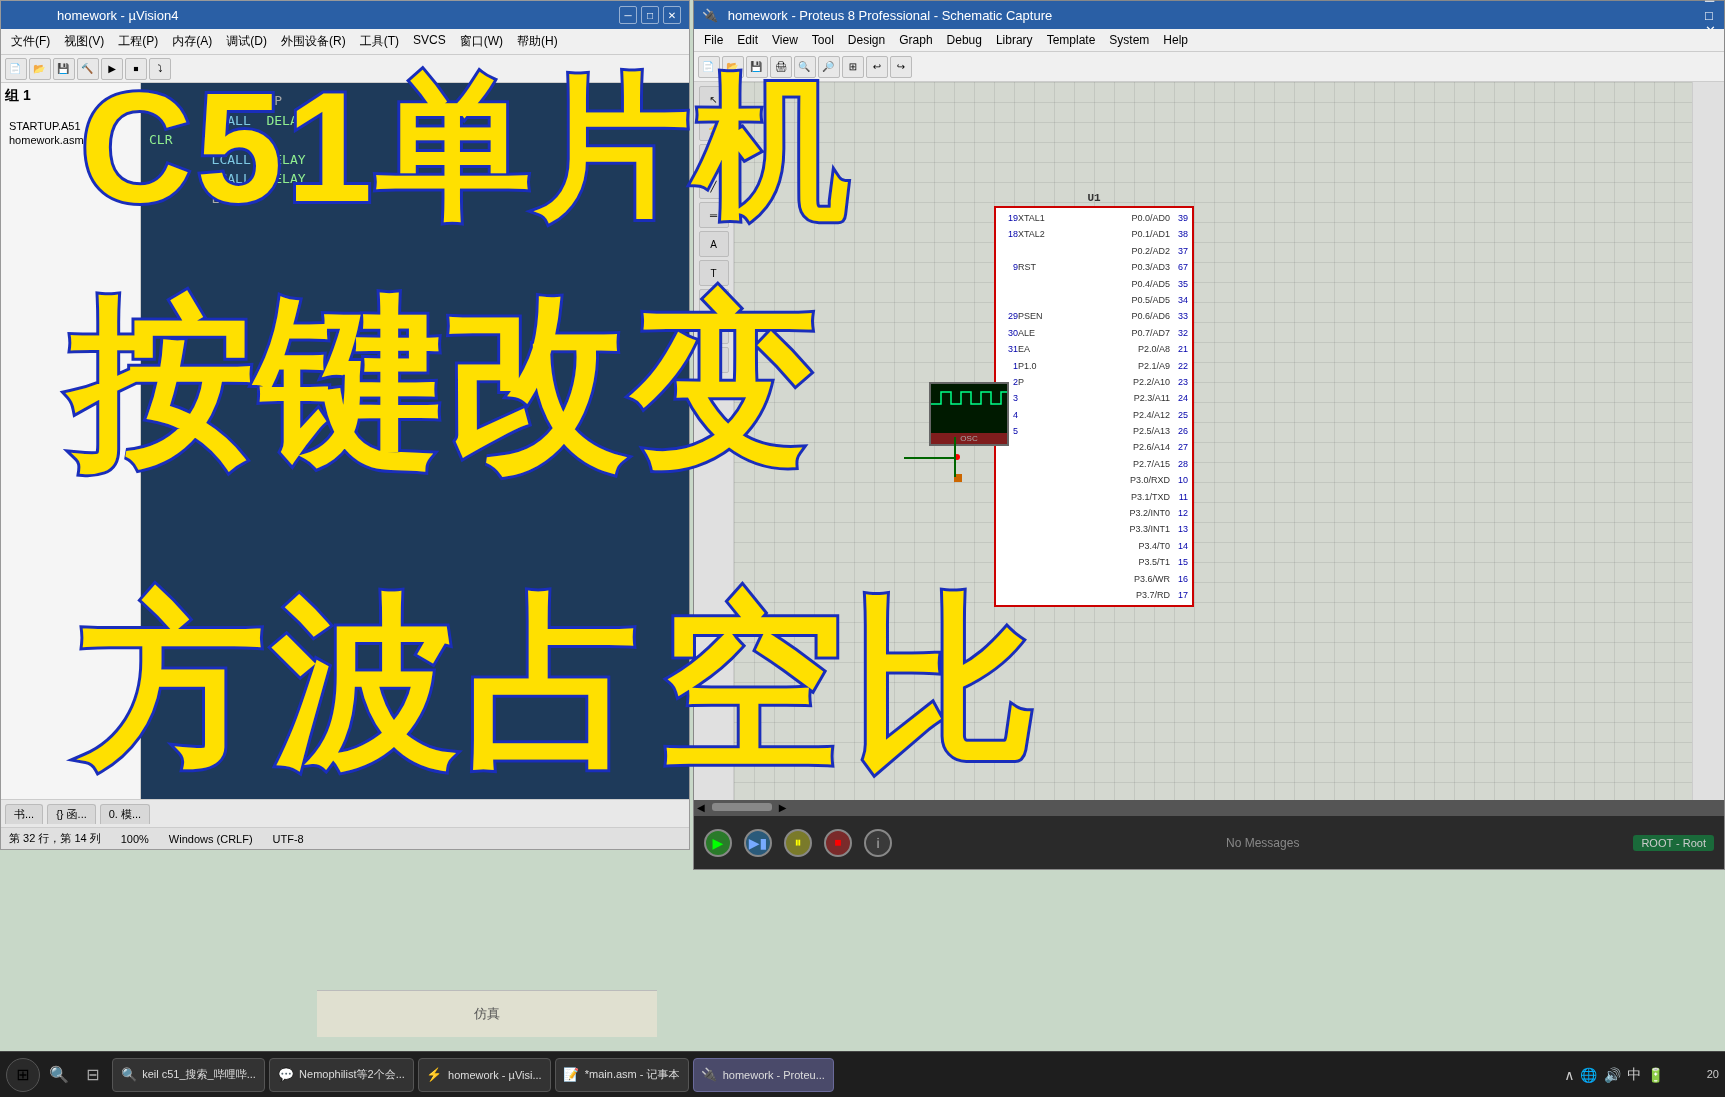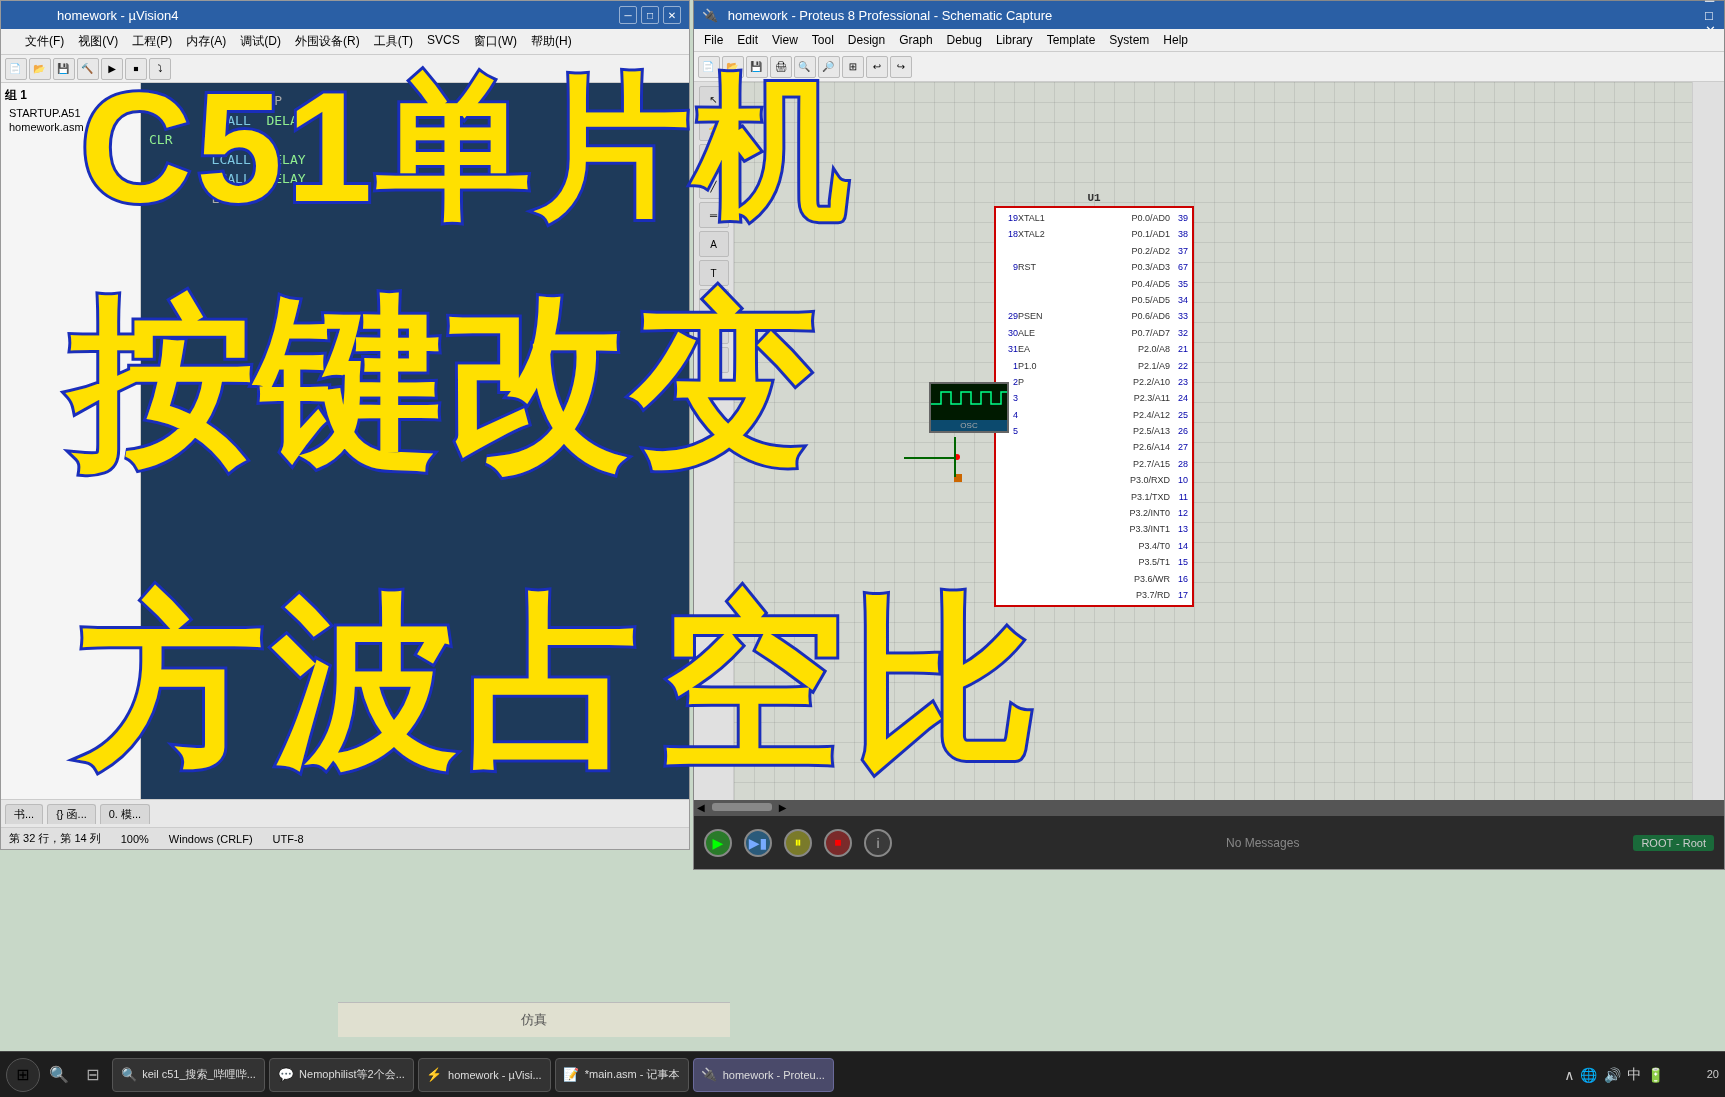--- a/index.html
+++ b/index.html
@@ -40,21 +40,21 @@
       border: 1px solid rgba(255,255,255,0.5);
       border-radius: 2px;
       display: flex; align-items: center; justify-content: center;
       font-size: 10px; color: white; cursor: pointer;
     }
     #uv-menubar {
       background: #f0f0f0;
       border-bottom: 1px solid #ccc;
       display: flex;
       font-size: 12px;
-      padding: 2px 18px;
+      padding: 2px 4px;
       gap: 2px;
     }
     .menu-item {
       padding: 2px 6px;
       cursor: pointer;
       border-radius: 2px;
     }
     #uv-toolbar {
       background: #f0f0f0;
       border-bottom: 1px solid #ccc;
@@ -78,21 +78,21 @@
       flex: 1;
       overflow: hidden;
     }
     #uv-sidebar {
       width: 140px;
       background: #f5f5f5;
       border-right: 1px solid #ccc;
       padding: 4px;
       font-size: 12px;
     }
-    .sidebar-group { font-weight: bold; font-size: 12px; margin-bottom: 2px; }
+    .sidebar-group { font-weight: bold; font-size: 14px; margin-bottom: 14px; }
     .sidebar-item { padding: 1px 4px; font-size: 11px; cursor: pointer; }
     #uv-editor {
       flex: 1;
       background: #1e3a5a;
       color: #e0e8ff;
       font-family: Consolas, monospace;
       font-size: 13px;
       padding: 8px;
       overflow: hidden;
       position: relative;
@@ -407,22 +407,22 @@
       background: red;
       border-radius: 50%;
     }
 
     
     .osc-box {
       position: absolute;
       top: 300px;
       left: 195px;
       width: 80px;
-      height: 51px;
-      background: #0c4a6e;
+      height: 64px;
+      background: #7f1d1d;
       border: 2px solid #666;
       display: flex;
       flex-direction: column;
     }
     .osc-screen {
       flex: 1;
       background: #001a00;
       position: relative;
       overflow: hidden;
     }
@@ -763,21 +763,21 @@
     <div class="sim-btn play">▶</div>
     <div class="sim-btn step">▶▮</div>
     <div class="sim-btn pause">⏸</div>
     <div class="sim-btn stop">⏹</div>
     <div class="sim-btn info">ℹ</div>
     <span id="no-messages">No Messages</span>
     <div class="sim-status">ROOT - Root</div>
   </div>
 </div>
 
-<div style="position:absolute; bottom:60px; left:338px; width:392px; text-align:center; font-size:13px; color:#555; background:#e0e0d0; padding:8px 8px; border-top:1px solid #bbb;">
+<div style="position:absolute; bottom:60px; left:317px; width:340px; text-align:center; font-size:13px; color:#555; background:#e0e0d0; padding:14px 8px; border-top:1px solid #bbb;">
   <span>仿真</span>
 </div>
 
 <div id="overlay">
   <div class="overlay-title title-c51">C51单片机</div>
   <div class="overlay-title title-fangbo">方波占空比</div>
   <div class="overlay-title title-anjian">按键改变</div>
 </div>
 
 <div id="taskbar">

